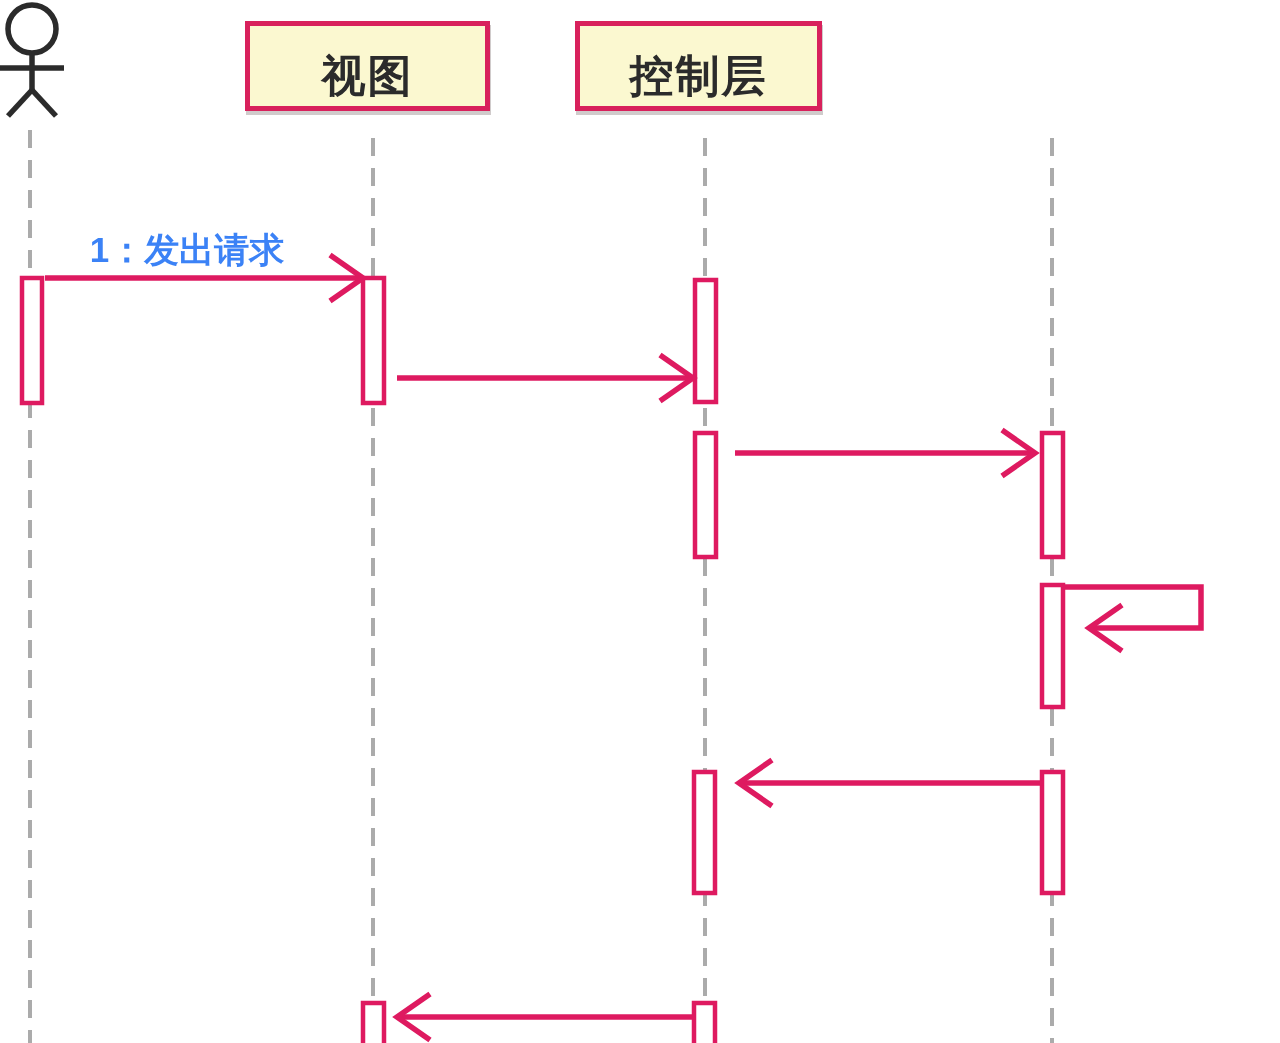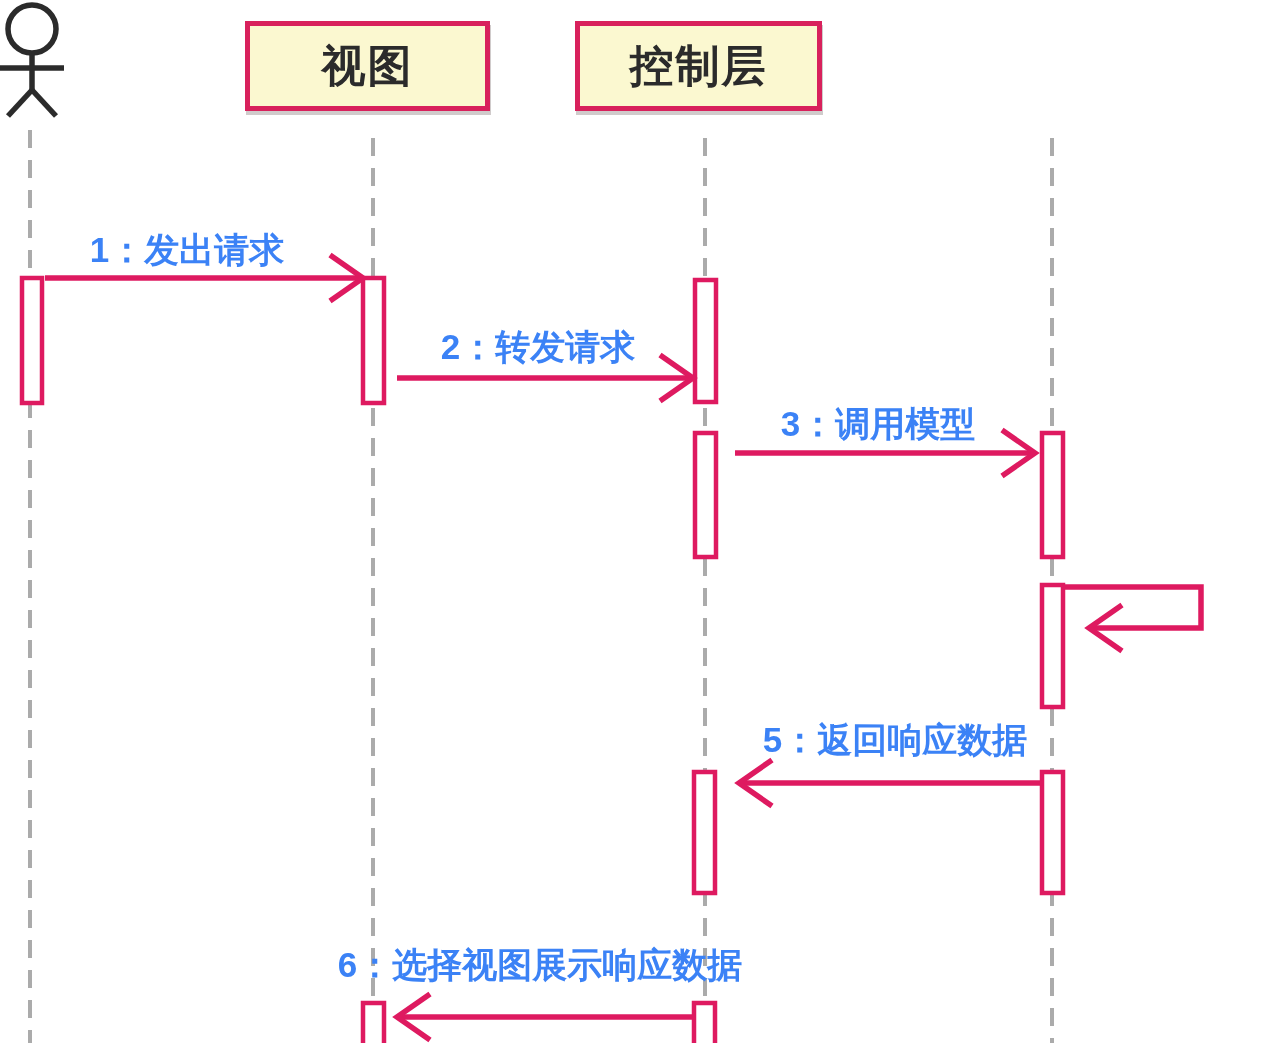--- a/index.html
+++ b/index.html
@@ -14,21 +14,21 @@
   #diagram-svg { position: absolute; left: 0; top: 0; }
 
   .participant {
     position: absolute;
     top: 21px;
     height: 90px;
     background: #FBF8D0;
     border: 5px solid #D8215C;
     box-sizing: border-box;
     display: flex;
-    align-items: center;
+    align-items: flex-end;
     justify-content: center;
     box-shadow: 1px 4px 0 rgba(150,140,140,0.45);
   }
   .participant-label {
     font-size: 44px;
     font-weight: bold;
     color: #2B2B2B;
     letter-spacing: 2px;
     white-space: nowrap;
   }
@@ -109,18 +109,14 @@
   </svg>
 
   <div class="participant p-view">
     <span class="participant-label">视图</span>
   </div>
   <div class="participant p-ctrl">
     <span class="participant-label">控制层</span>
   </div>
 
   <div class="msg-label m1">1：发出请求</div>
-  <div class="msg-label m2">2：转发请求</div>
-  <div class="msg-label m3">3：调用模型</div>
-  <div class="msg-label m5">5：返回响应数据</div>
-  <div class="msg-label m6">6：选择视图展示响应数据</div>
 
 </div>
 
 </body></html>

